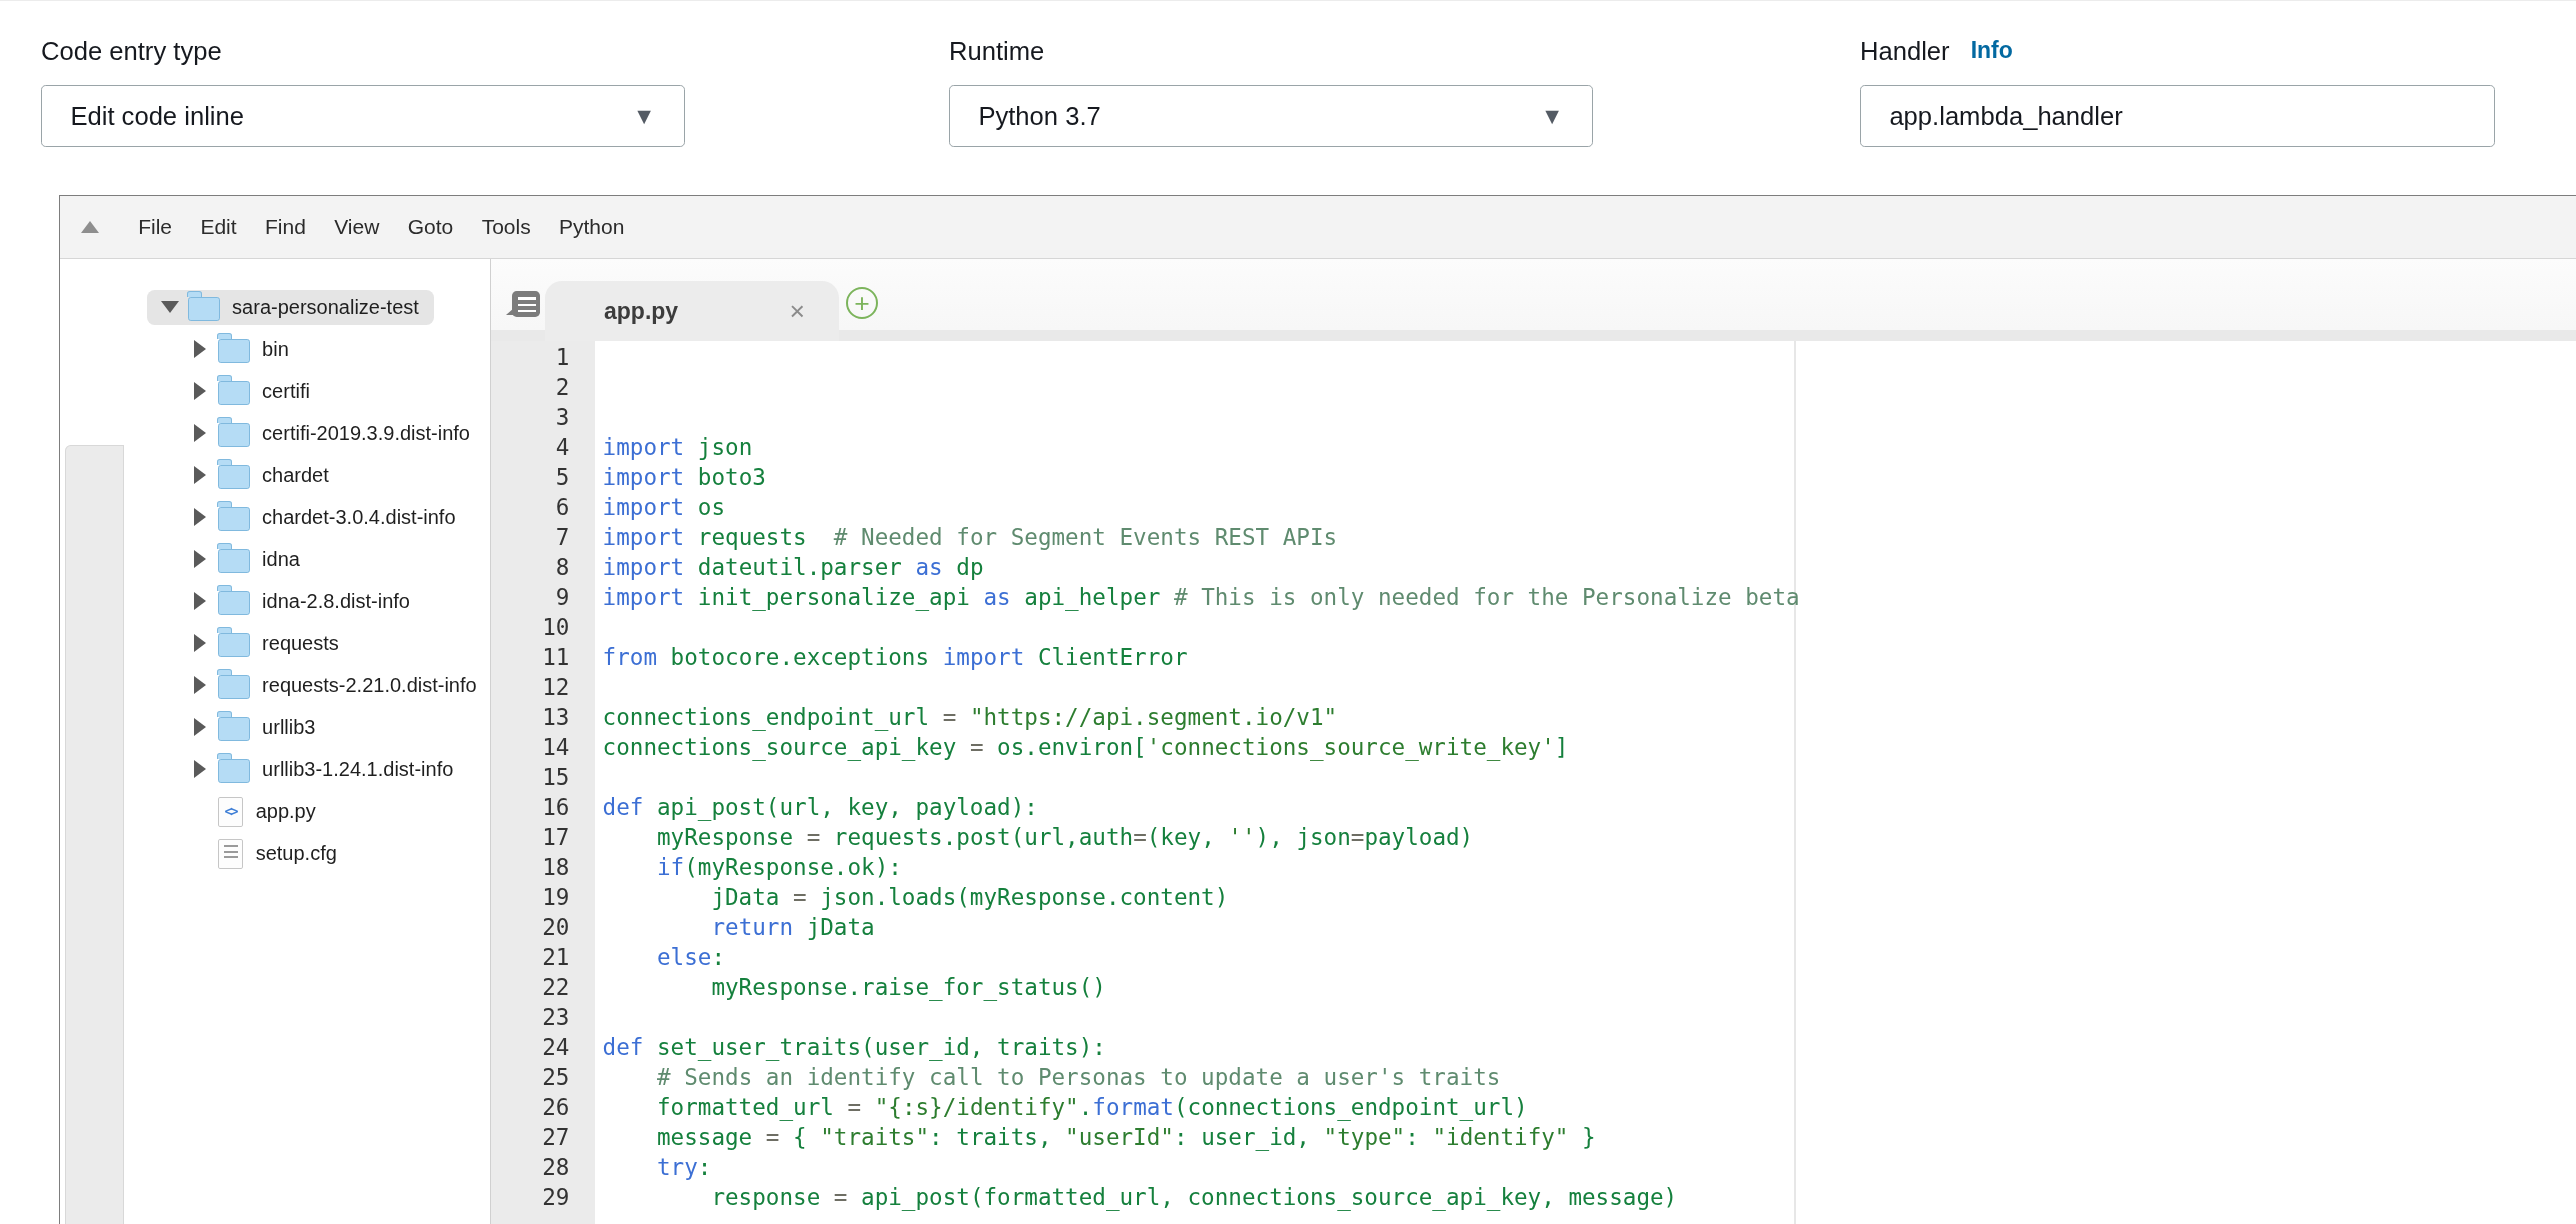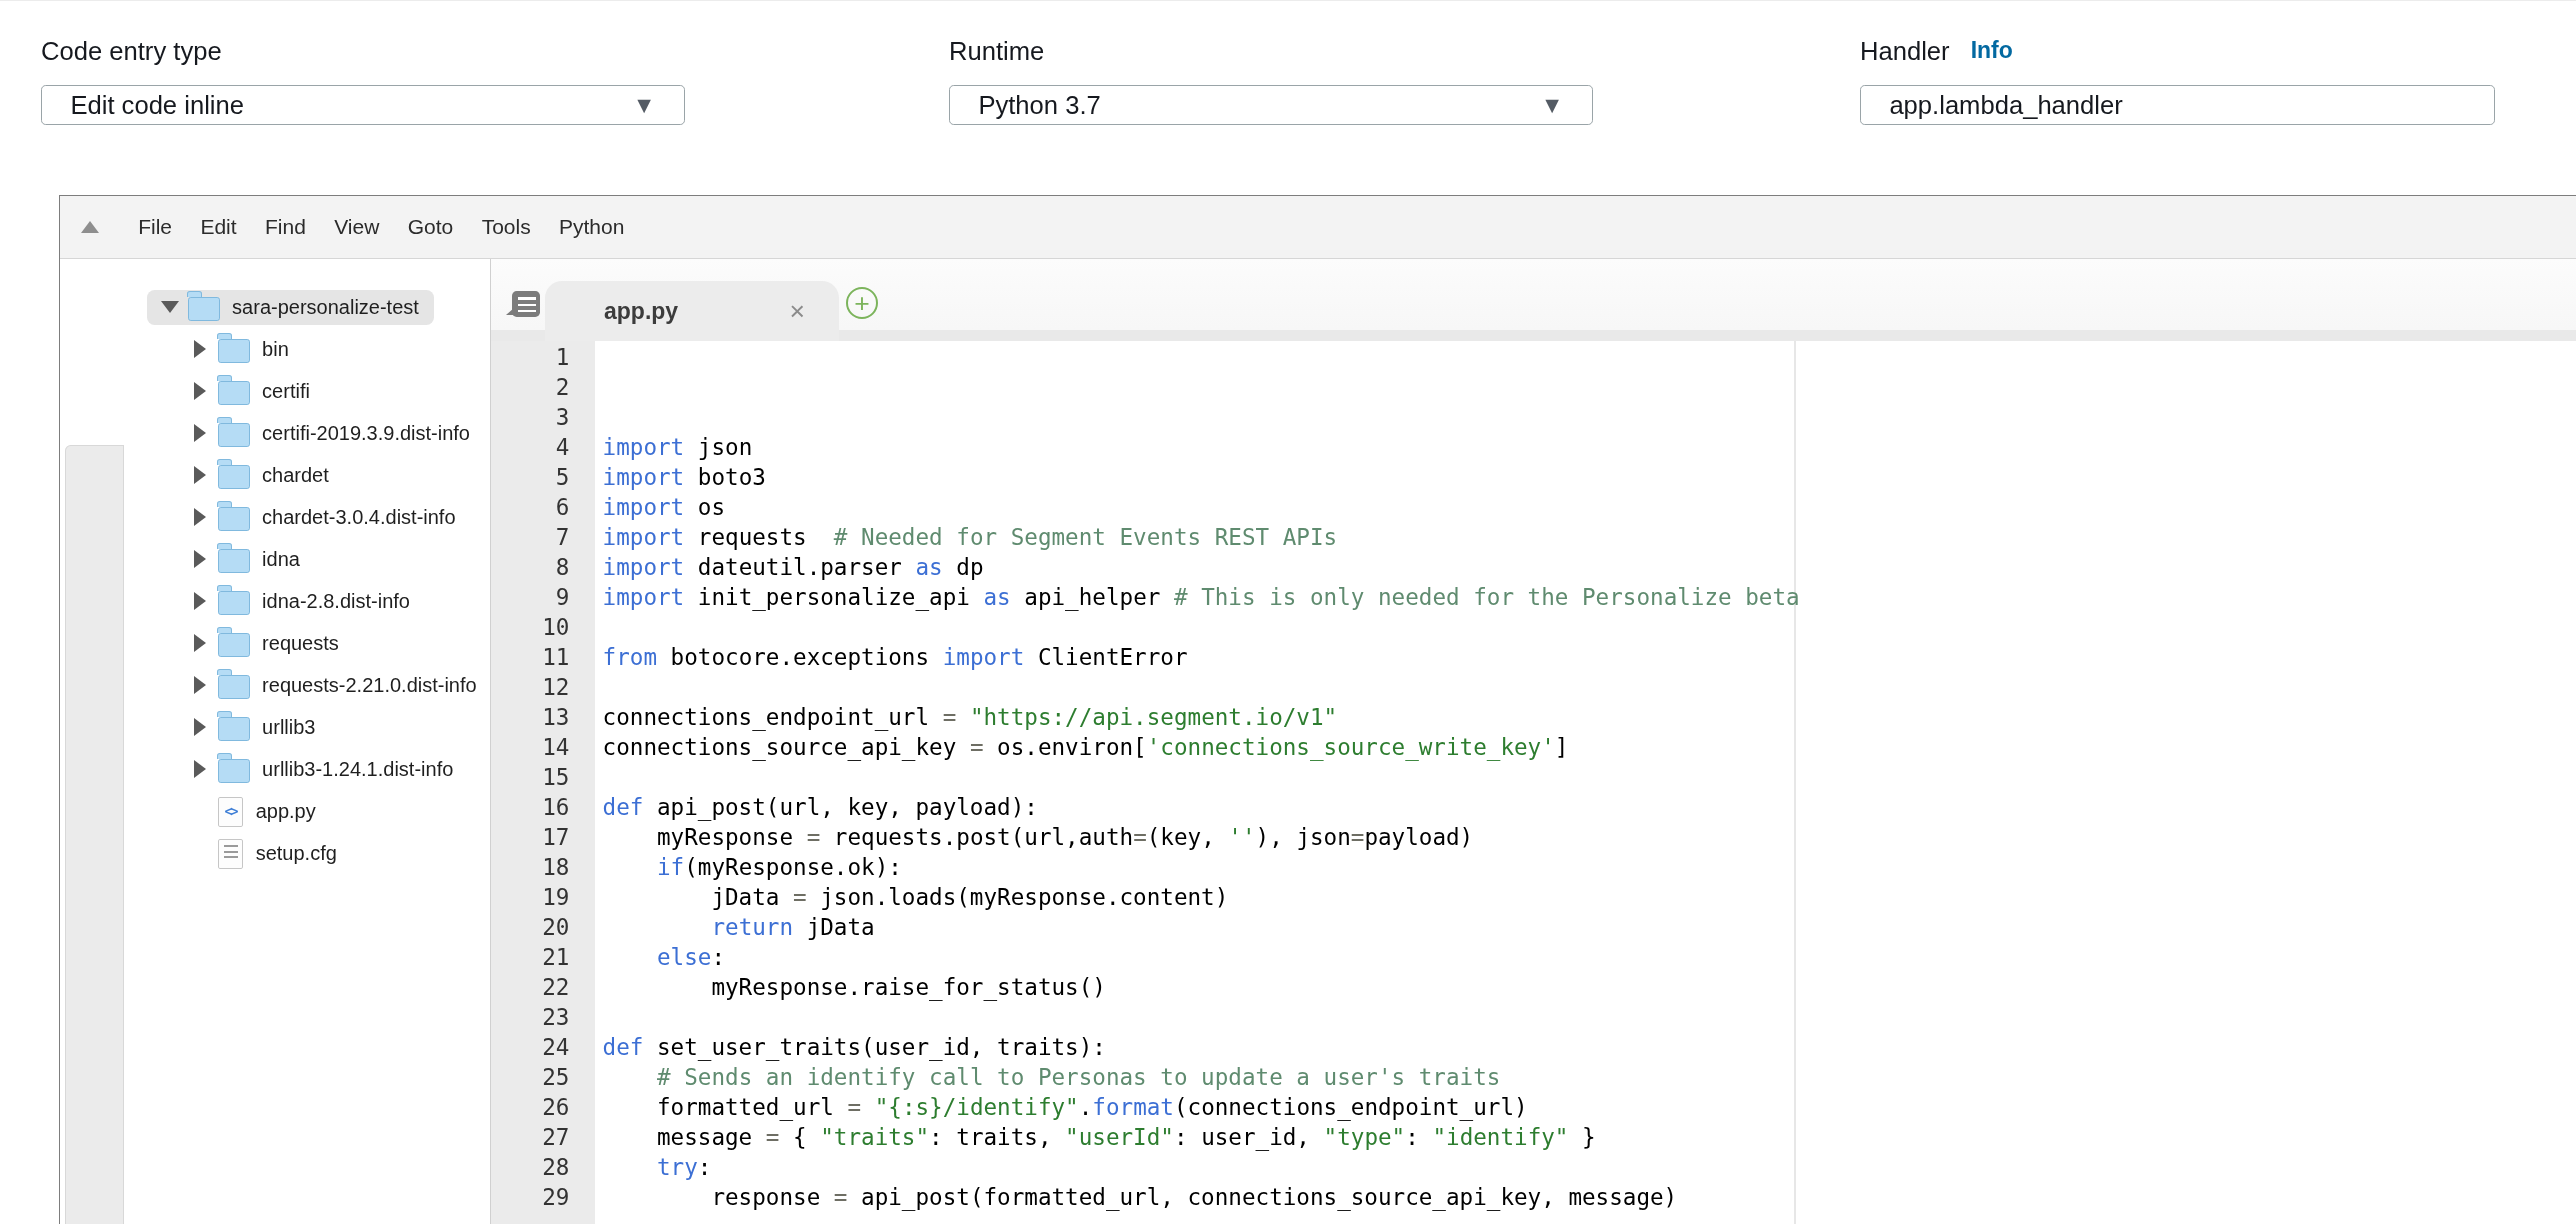--- a/index.html
+++ b/index.html
@@ -5,21 +5,21 @@
   * { margin:0; padding:0; box-sizing:border-box; }
   html,body { width:2576px; height:1225px; background:#fff; font-family:"Liberation Sans",sans-serif; overflow:hidden; }
   body { position:relative; border-top:1.9px solid #ececec; }
 
   
   .form-row { position:absolute; top:36px; left:0; width:100%; }
   .field { position:absolute; top:0; }
   .field .label-row { display:flex; align-items:flex-start; gap:21px; margin-bottom:19px; }
   .field .label { font-size:25.6px; color:#16191f; font-weight:500; }
   .field .info { font-size:23px; color:#0369a1; font-weight:700; cursor:pointer; }
-  .control { height:40px; border:1.9px solid #9aa4a8; border-radius:4.7px; background:#fff;
+  .control { height:62px; border:1.9px solid #9aa4a8; border-radius:4.7px; background:#fff;
              display:flex; align-items:center; padding:0 28.4px; font-size:25.6px; color:#16191f; position:relative; }
   .select .arrow { position:absolute; right:28.4px; top:50%; transform:translateY(-50%); font-size:23px; color:#545b64; }
   input.control { width:100%; font-family:"Liberation Sans",sans-serif; outline:none; }
   #field-0 { left:41px;  width:644px; }
   #field-1 { left:949px; width:644px; }
   #field-2 { left:1860px; width:635px; }
 
   
   .ide { position:absolute; left:59px; top:194px; right:0; bottom:0;
          border-top:1.9px solid #7d7d7d; border-left:1.9px solid #7d7d7d; background:#fff; display:flex; flex-direction:column; }
@@ -71,21 +71,21 @@
   .tab .tclose { margin-left:auto; margin-right:34px; font-size:26.5px; color:#8b8b8b; cursor:pointer; line-height:1; }
   .plusbtn { position:absolute; left:355px; top:28.4px; width:32px; height:32px; border:2.8px solid #7cb45c; border-radius:50%;
              color:#7cb45c; font-size:26.5px; display:flex; align-items:center; justify-content:center; cursor:pointer; font-weight:400; }
 
   .code-wrap { flex:1; display:flex; min-height:0; position:relative; font-family:"DejaVu Sans Mono",monospace;
                font-size:22.6px; line-height:30px; }
   .gutter { width:104px; flex:none; background:#ebebeb; color:#333; text-align:right; padding:0.9px 25.6px 0 0; }
   .codepane { flex:1; background:#fff; padding:0.9px 0 0 7.6px; white-space:pre; position:relative; min-width:0; }
   .printmargin { position:absolute; left:1199px; top:0; bottom:0; width:1.9px; background:#e7e7e7; }
   .cl { position:relative; z-index:1; }
-  .k { color:#3c6fd4; } .s { color:#2d7d2f; } .c { color:#5f8b6f; } .f { color:#3c6fd4; } .o { color:#6e6e64; } .t { color:#000000;margin-top:16px; }
+  .k { color:#3c6fd4; } .s { color:#2d7d2f; } .c { color:#5f8b6f; } .f { color:#3c6fd4; } .o { color:#6e6e64; } .t { color:#15803d;margin-top:16px; }
 </style>
 </head>
 <body>
 
 <div class="form-row">
   <div class="field" id="field-0">
     <div class="label-row">
         <span class="label">Code entry type</span>
       </div>
     <div class="control select">

